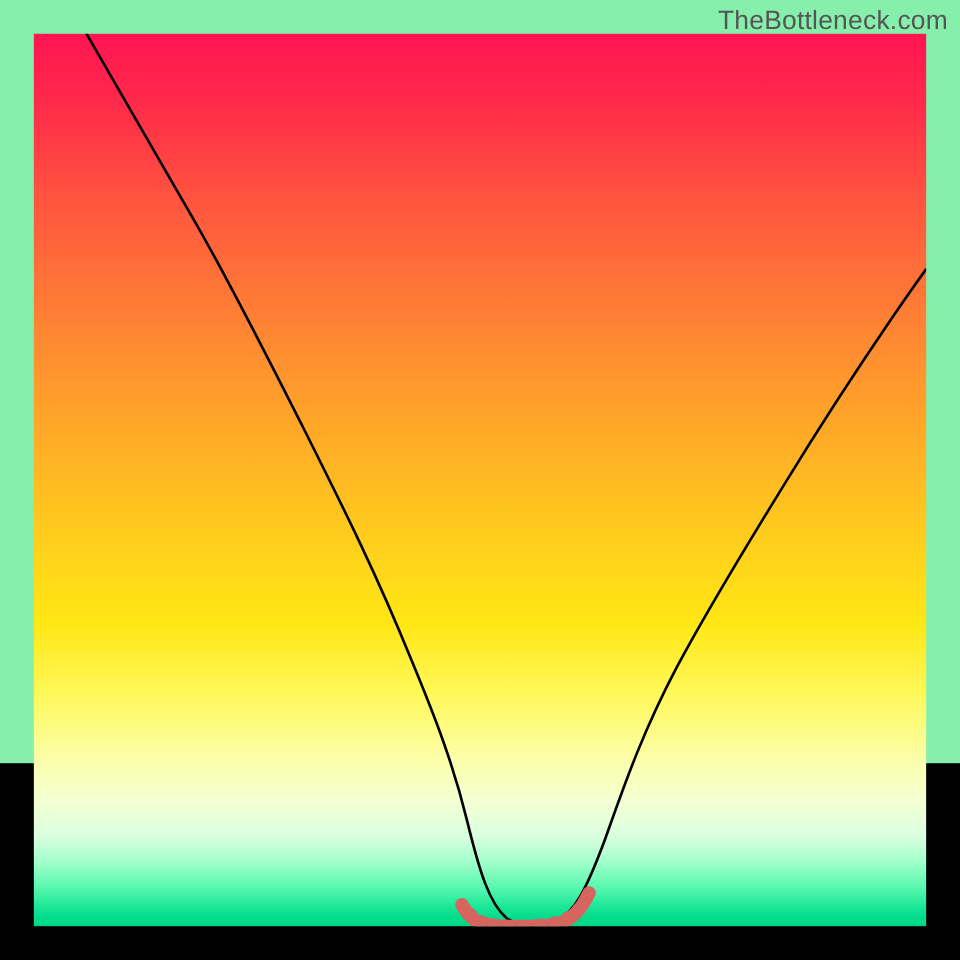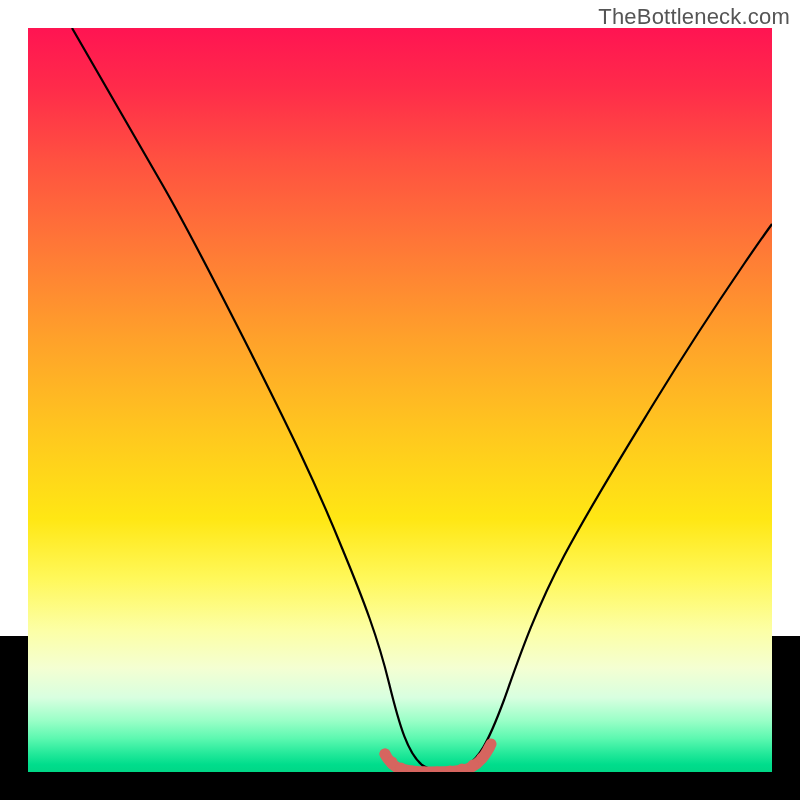--- a/index.html
+++ b/index.html
@@ -8,21 +8,21 @@
     background: #000;
     width: 800px;
     height: 800px;
     overflow: hidden;
     font-family: Arial, Helvetica, sans-serif;
   }
   .frame {
     position: relative;
     width: 800px;
     height: 636px;
-    background: #ffffff;
+    background: #86efac;
   }
   .watermark {
     position: absolute;
     top: 4px;
     right: 10px;
     color: #555;
     font-size: 22px;
     font-weight: 500;
     letter-spacing: 0.2px;
     z-index: 5;

